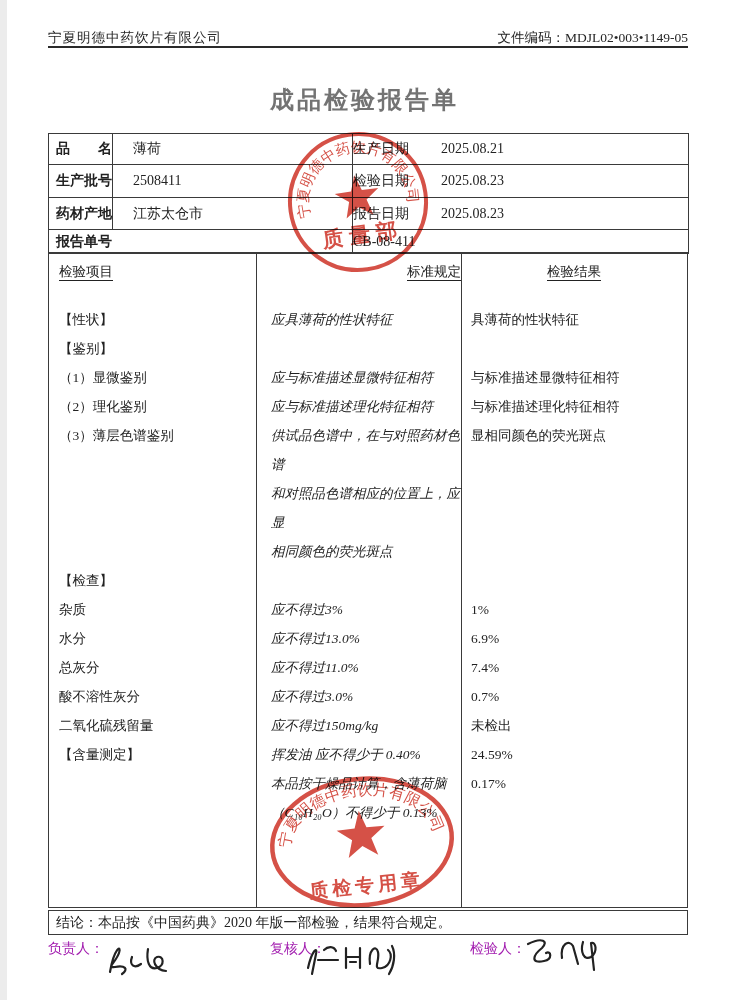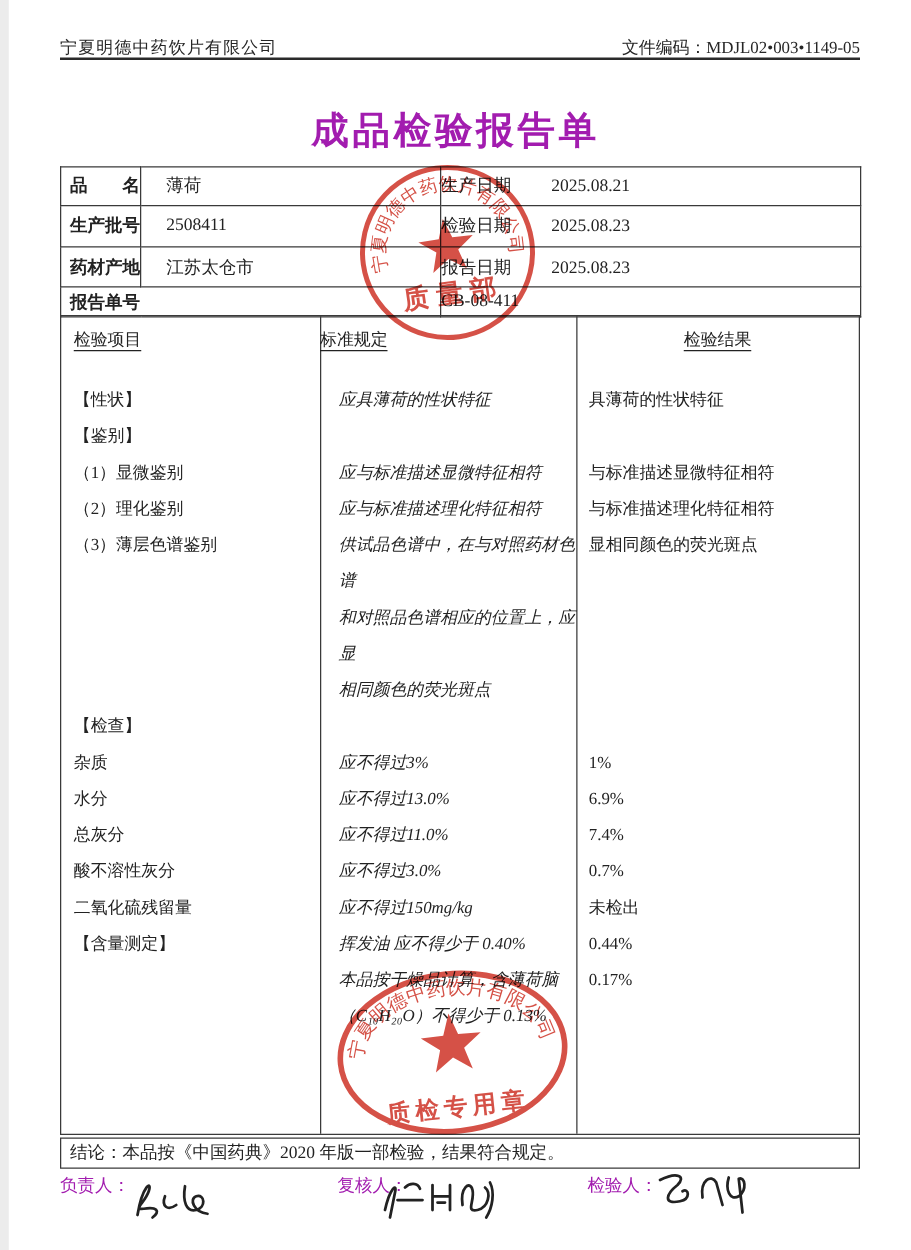--- a/index.html
+++ b/index.html
@@ -14,39 +14,39 @@
   }
   .scan-edge{position:absolute;left:0;top:0;width:7px;height:100%;background:#ececec;}
 
   
   .hdr-company{position:absolute;left:48px;top:29px;font-size:13.5px;letter-spacing:1px;color:#262626;}
   .hdr-code{position:absolute;right:41px;top:29px;font-size:13.5px;color:#262626;}
   .hdr-rule{position:absolute;left:48px;right:41px;top:46px;height:2px;background:#2a2a2a;}
 
   
   .title{position:absolute;left:0;top:84px;width:100%;text-align:center;
-         font-size:30px;font-weight:bold;letter-spacing:3px;color:#a21caf;}
+         font-size:24px;font-weight:bold;letter-spacing:3px;color:#737373;}
 
   
   .info-table{position:absolute;left:48px;top:133px;border-collapse:collapse;table-layout:fixed;width:640px;}
   .info-table td{border:1px solid #3a3a3a;font-size:14px;color:#222;padding:0;vertical-align:middle;}
   .info-table .lbl{padding-left:7px;font-weight:bold;}
   .info-table .val{padding-left:20px;}
   .rcell{padding-left:8px;}
   .rlbl{display:inline-block;width:88px;}
   .rno{padding-left:5px;}
 
   
   .insp{position:absolute;left:48px;top:252px;width:640px;height:656px;
         border:1px solid #3a3a3a;box-sizing:border-box;font-size:13.5px;}
   .vline{position:absolute;top:0;bottom:0;width:1px;background:#3a3a3a;}
   .vline.v1{left:207px;} .vline.v2{left:412px;}
   .insp-h{position:absolute;top:9px;line-height:20px;text-decoration:underline;text-underline-offset:4px;color:#222;}
   .insp-h.h1{left:10px;}
-  .insp-h.h2{left:207px;width:205px;text-align:left;}
+  .insp-h.h2{left:207px;width:205px;text-align:right;}
   .insp-h.h3{left:412px;right:0;text-align:center;}
   .irows{position:absolute;left:0;right:0;top:52px;}
   .irow{display:flex;}
   .irow .cell{line-height:29px;white-space:pre-line;box-sizing:border-box;color:#222;}
   .irow .c1{width:207px;padding-left:10px;}
   .irow .c2{width:205px;padding-left:15px;font-style:italic;}
   .irow .c3{flex:1;padding-left:10px;}
 
   
   .stamp{position:absolute;opacity:0.88;mix-blend-mode:multiply;pointer-events:none;}
@@ -164,21 +164,21 @@
           <div class="cell c3">0.7%</div>
         </div>
         <div class="irow">
           <div class="cell c1">二氧化硫残留量</div>
           <div class="cell c2">应不得过150mg/kg</div>
           <div class="cell c3">未检出</div>
         </div>
         <div class="irow">
           <div class="cell c1">【含量测定】</div>
           <div class="cell c2">挥发油 应不得少于 0.40%</div>
-          <div class="cell c3">0.44%</div>
+          <div class="cell c3">24.59%</div>
         </div>
         <div class="irow">
           <div class="cell c1"></div>
           <div class="cell c2">本品按干燥品计算，含薄荷脑</div>
           <div class="cell c3">0.17%</div>
         </div>
         <div class="irow">
           <div class="cell c1"></div>
           <div class="cell c2">（C₁₀H₂₀O）不得少于 0.13%</div>
           <div class="cell c3"></div>

